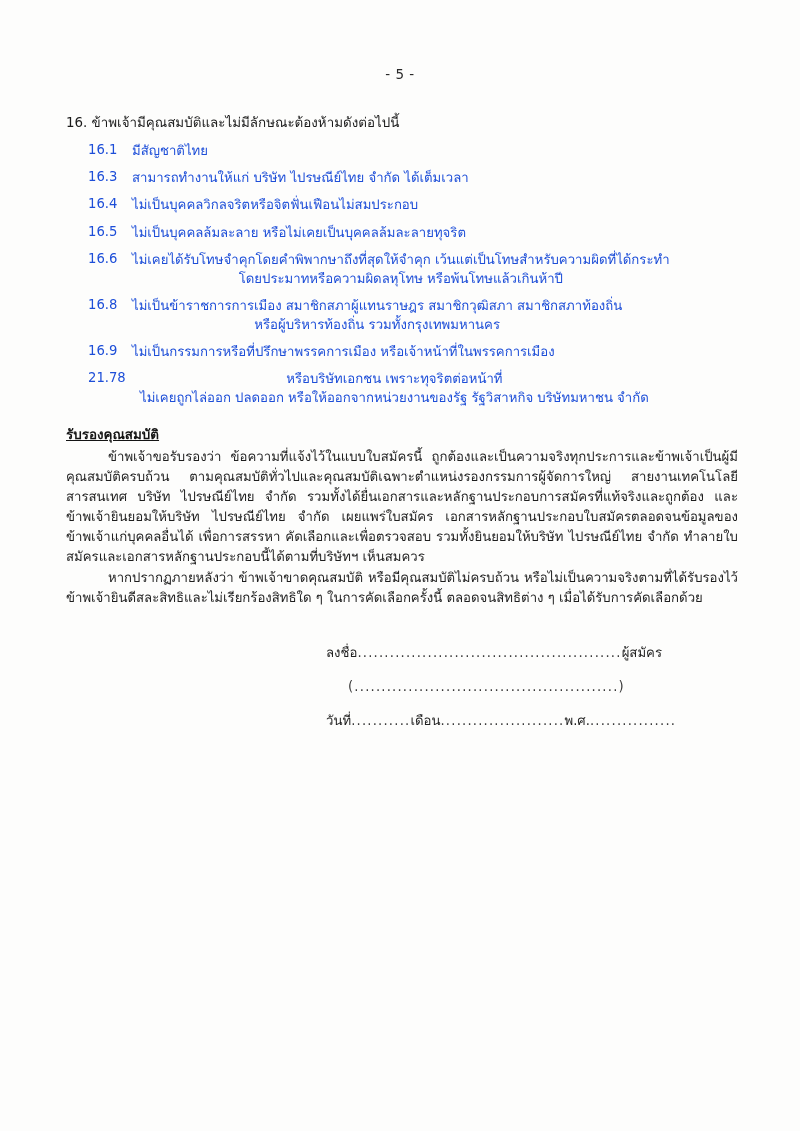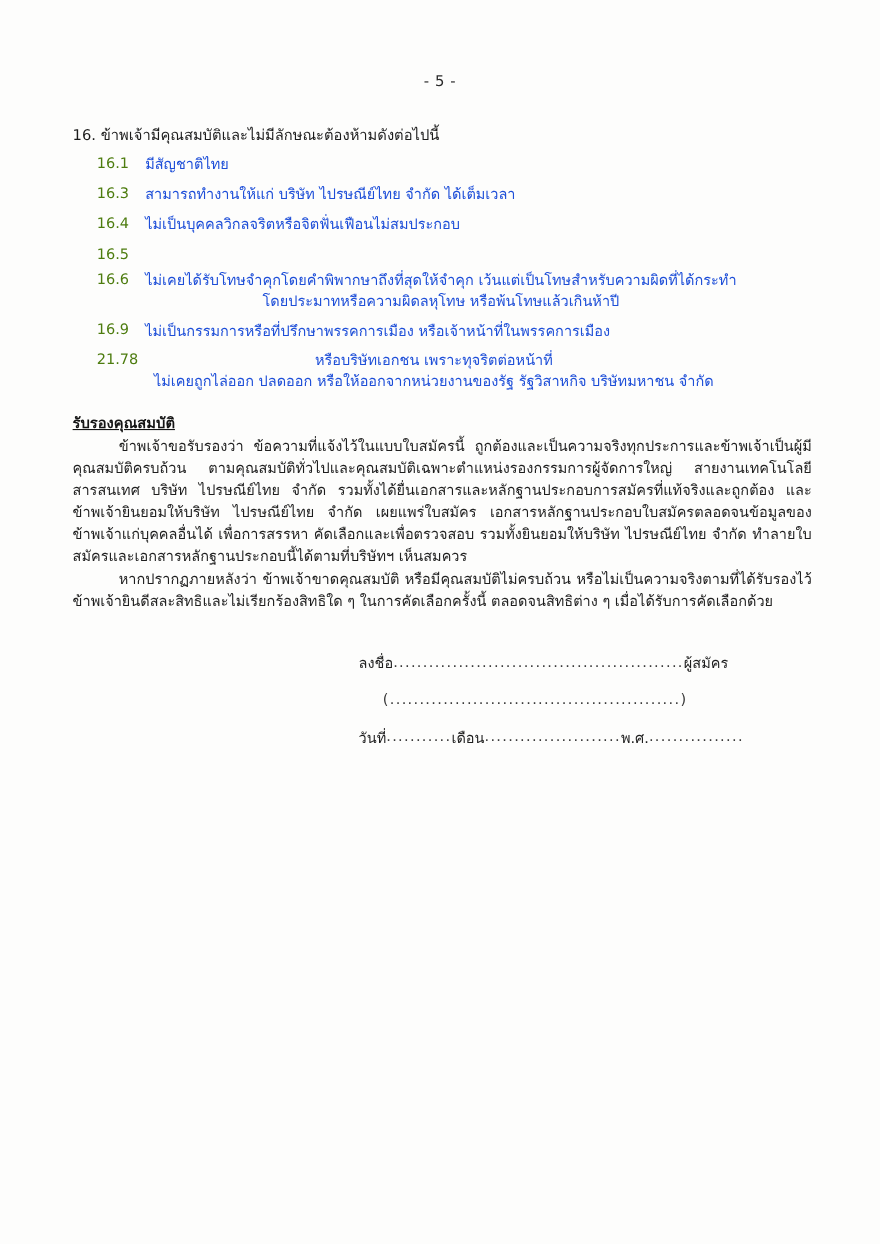--- a/index.html
+++ b/index.html
@@ -47,21 +47,21 @@
     list-style: none;
   }
   .sub-item {
     display: flex;
     align-items: flex-start;
     margin-bottom: 8.5px;
   }
   .sub-num {
     flex: 0 0 44px;
     font-size: 13.2px;
-    color: #4d7c0f;
+    color: #1d4ed8;
     padding-left: 2px;
   }
   .sub-num.wide {
     flex: 0 0 52px;
   }
   .sub-text {
     font-size: 13.2px;
     line-height: 1.42;
     color: #1d4ed8;
     text-align: center;
@@ -142,31 +142,41 @@
 
       <li class="sub-item indent-16">
         <span class="sub-num">16.4</span>
         <span class="sub-text">
           <span class="cont">ไม่เป็นบุคคลวิกลจริตหรือจิตฟั่นเฟือนไม่สมประกอบ</span>
         </span>
       </li>
 
       <li class="sub-item indent-16">
         <span class="sub-num">16.5</span>
+        <span class="sub-text">
+          <span class="cont">ไม่เป็นบุคคลล้มละลาย หรือไม่เคยเป็นบุคคลล้มละลายทุจริต</span>
+        </span>
       </li>
 
       <li class="sub-item indent-16">
         <span class="sub-num">16.6</span>
         <span class="sub-text">
           <span class="cont">ไม่เคยได้รับโทษจำคุกโดยคำพิพากษาถึงที่สุดให้จำคุก เว้นแต่เป็นโทษสำหรับความผิดที่ได้กระทำ</span>
           <span class="cont">โดยประมาทหรือความผิดลหุโทษ หรือพ้นโทษแล้วเกินห้าปี</span>
         </span>
       </li>
 
 
+      <li class="sub-item indent-16">
+        <span class="sub-num">16.8</span>
+        <span class="sub-text">
+          <span class="cont">ไม่เป็นข้าราชการการเมือง สมาชิกสภาผู้แทนราษฎร สมาชิกวุฒิสภา สมาชิกสภาท้องถิ่น</span>
+          <span class="cont">หรือผู้บริหารท้องถิ่น รวมทั้งกรุงเทพมหานคร</span>
+        </span>
+      </li>
 
       <li class="sub-item indent-16">
         <span class="sub-num">16.9</span>
         <span class="sub-text">
           <span class="cont">ไม่เป็นกรรมการหรือที่ปรึกษาพรรคการเมือง หรือเจ้าหน้าที่ในพรรคการเมือง</span>
         </span>
       </li>
 
       <li class="sub-item indent-16">
         <span class="sub-num wide">21.78</span>

